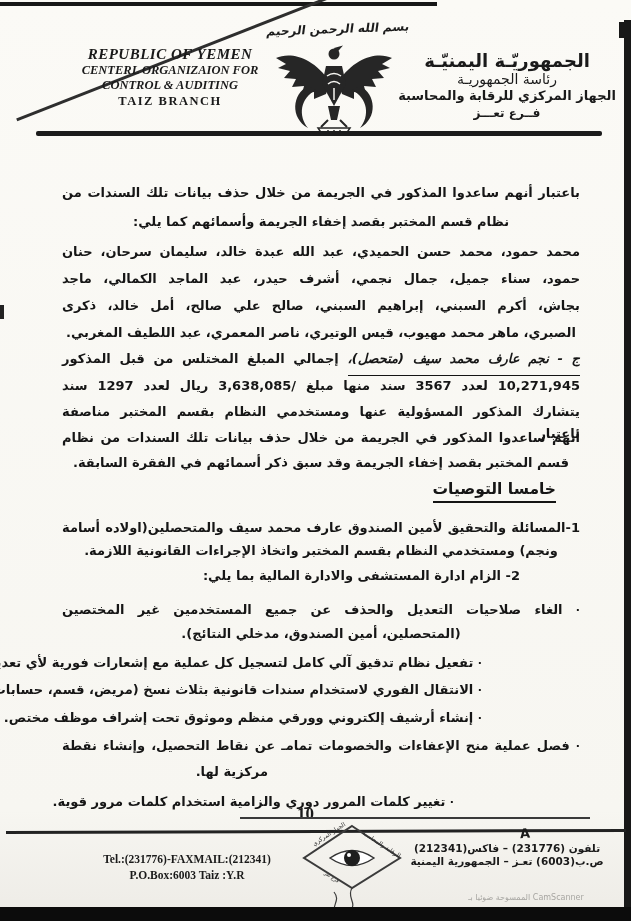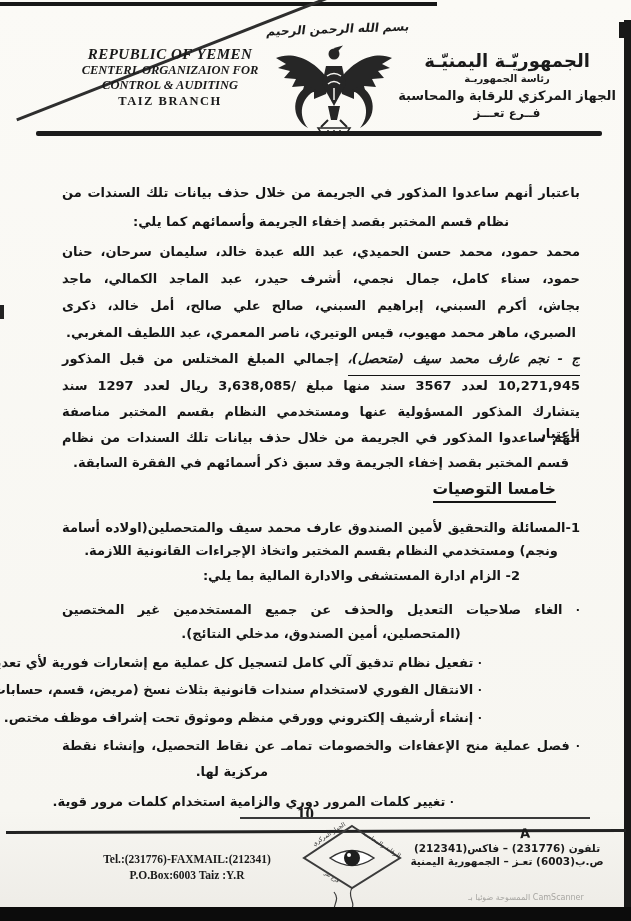--- a/index.html
+++ b/index.html
@@ -15,21 +15,21 @@
   .botbar{position:absolute;left:0;top:907px;width:631px;height:14px;background:#0c0c0c;}
   .edgetick{position:absolute;left:0;top:305px;width:4px;height:14px;background:#222;}
   
   .hdr-en{position:absolute;left:58px;top:46px;width:224px;text-align:center;}
   .eh1{font-family:"Liberation Serif",serif;font-style:italic;font-weight:bold;font-size:15px;letter-spacing:.5px;}
   .eh2{font-family:"Liberation Sans",sans-serif;font-weight:bold;font-size:14.5px;line-height:17px;}
   .eh3,.eh4{font-family:"Liberation Serif",serif;font-style:italic;font-weight:bold;font-size:12.5px;line-height:15px;}
   .eh5{font-family:"Liberation Serif",serif;font-weight:bold;font-size:12.5px;letter-spacing:1.5px;line-height:16px;}
   .hdr-ar{position:absolute;left:398px;top:50px;width:218px;text-align:center;direction:rtl;}
   .ah1{font-weight:bold;font-size:18px;line-height:22px;}
-  .ah2{font-weight:bold;font-size:10px;line-height:14px;}
+  .ah2{font-weight:normal;font-size:14px;line-height:14px;}
   .ah3{font-weight:bold;font-size:13px;line-height:19px;}
   .ah4{font-weight:bold;font-size:12px;letter-spacing:3px;line-height:16px;}
   .bism{position:absolute;left:258px;top:22px;width:160px;text-align:center;direction:rtl;
         font-weight:bold;font-size:12px;color:#1c1c1c;transform:skewX(-10deg) rotate(-2deg);}
   .hrule{position:absolute;left:36px;top:131px;width:566px;height:5px;background:#1c1c1c;border-radius:2px;}
   
   .ln{position:absolute;left:62px;width:518px;height:24px;direction:rtl;box-sizing:border-box;
       font-weight:bold;font-size:13px;line-height:22px;color:#161616;white-space:nowrap;}
   .j{text-align:justify;text-align-last:justify;white-space:normal;}
   .c{text-align:center;}
@@ -98,21 +98,21 @@
     <div class="ah2">رئاسة الجمهوريـة</div>
     <div class="ah3">الجهاز المركزي للرقابة والمحاسبة</div>
     <div class="ah4">فــرع تعـــز</div>
   </div>
 
   <div class="hrule"></div>
 
   <div class="ln j" style="top:182px">باعتبار أنهم ساعدوا المذكور في الجريمة من خلال حذف بيانات تلك السندات من</div>
   <div class="ln c" style="top:211px">نظام قسم المختبر بقصد إخفاء الجريمة وأسمائهم كما يلي:</div>
   <div class="ln j" style="top:241px">محمد حمود، محمد حسن الحميدي، عبد الله عبدة خالد، سليمان سرحان، حنان</div>
-  <div class="ln j" style="top:268px">حمود، سناء كامل، جمال نجمي، أشرف حيدر، عبد الماجد الكمالي، ماجد</div>
+  <div class="ln j" style="top:268px">حمود، سناء جميل، جمال نجمي، أشرف حيدر، عبد الماجد الكمالي، ماجد</div>
   <div class="ln j" style="top:295px">بجاش، أكرم السبني، إبراهيم السبني، صالح علي صالح، أمل خالد، ذكرى</div>
   <div class="ln c" style="top:322px">الصبري، ماهر محمد مهيوب، قيس الوتيري، ناصر المعمري، عبد اللطيف المغربي.</div>
 
   <div class="ln j" style="top:348px"><span class="ul">ج - نجم عارف محمد سيف (متحصل)،</span> <span>إجمالي المبلغ المختلس من قبل المذكور</span></div>
   <div class="ln j" style="top:375px">10,271,945 لعدد 3567 سند منها مبلغ /3,638,085 ريال لعدد 1297 سند</div>
   <div class="ln j" style="top:401px">يتشارك المذكور المسؤولية عنها ومستخدمي النظام بقسم المختبر مناصفة باعتبار</div>
   <div class="ln j" style="top:427px">أنهم ساعدوا المذكور في الجريمة من خلال حذف بيانات تلك السندات من نظام</div>
   <div class="ln c" style="top:452px">قسم المختبر بقصد إخفاء الجريمة وقد سبق ذكر أسمائهم في الفقرة السابقة.</div>
 
   <div class="ln hd" style="top:478px"><span class="hd-u">خامسا التوصيات</span></div>

